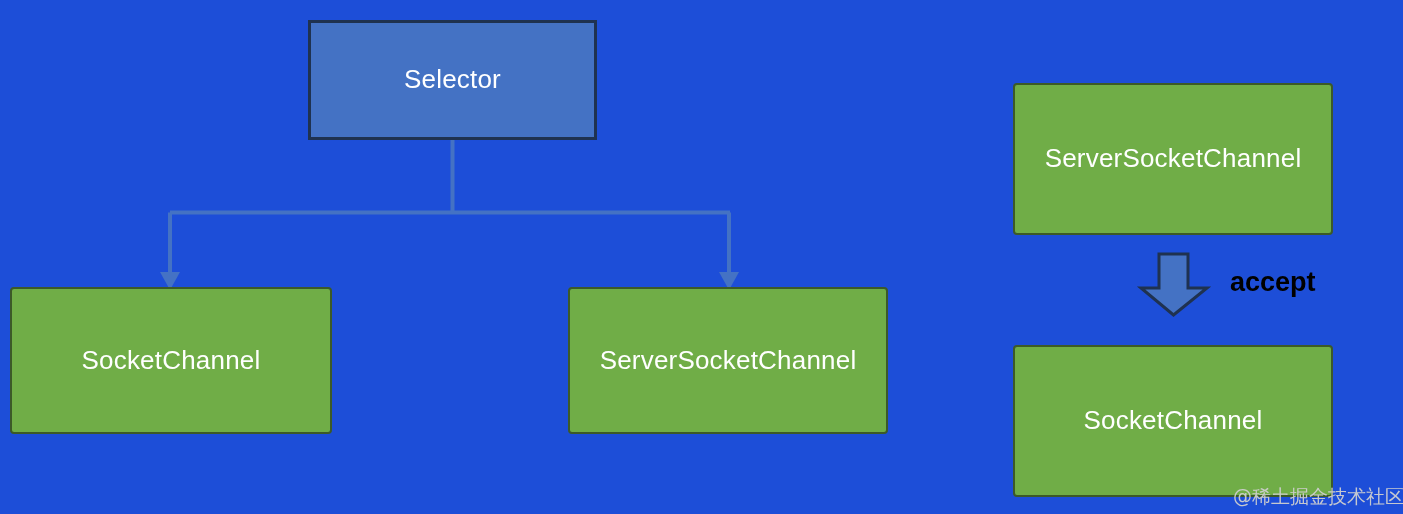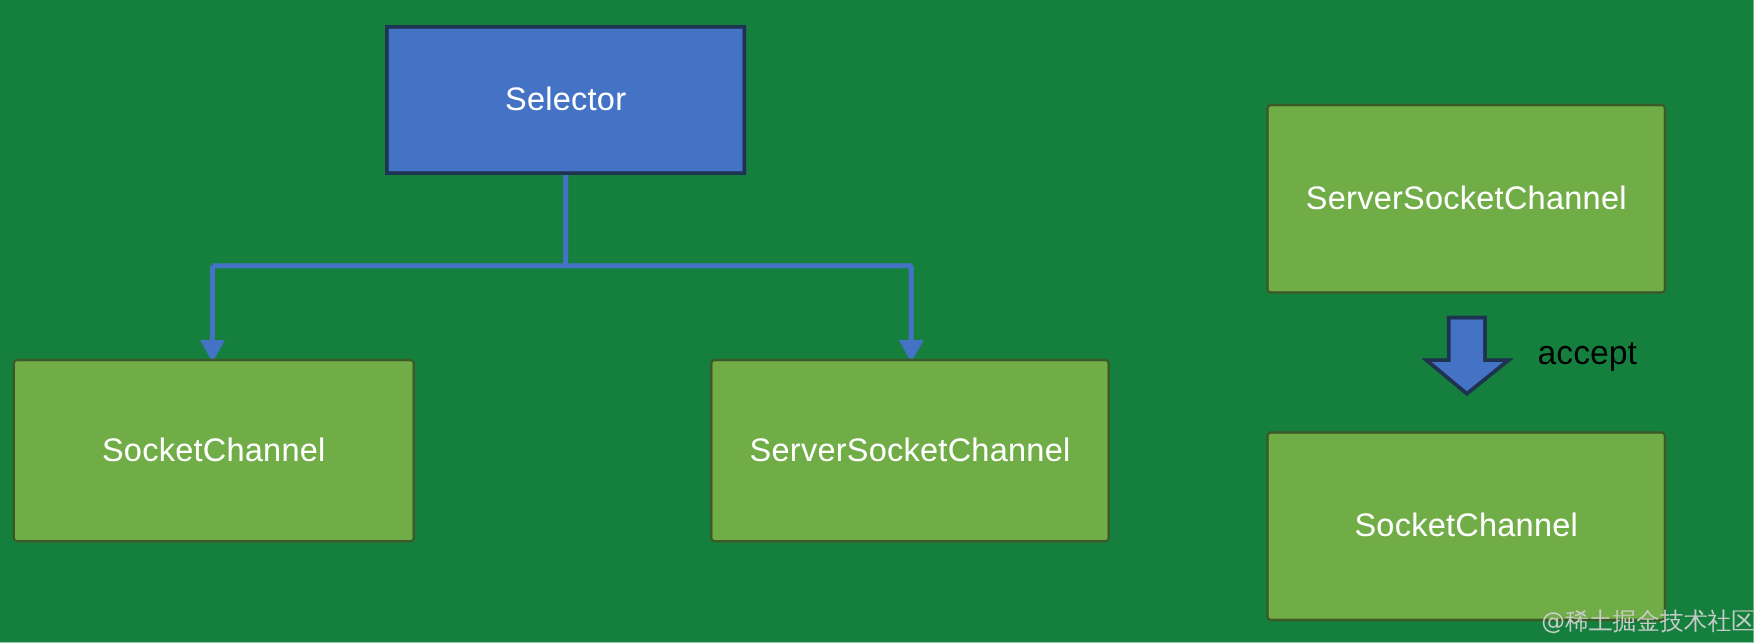--- a/index.html
+++ b/index.html
@@ -8,21 +8,21 @@
     padding: 0;
     background: #ffffff;
   }
   body {
     font-family: "Liberation Sans", sans-serif;
   }
   #canvas {
     position: relative;
     width: 1403px;
     height: 514px;
-    background: #15803d;
+    background: #1d4ed8;
     overflow: hidden;
   }
   .node {
     position: absolute;
     box-sizing: border-box;
     display: flex;
     align-items: center;
     justify-content: center;
     text-align: center;
     color: #ffffff;
@@ -56,21 +56,21 @@
     width: 1403px;
     height: 514px;
     pointer-events: none;
   }
 
   .accept-label {
     position: absolute;
     color: #000000;
     font-family: "Liberation Sans", sans-serif;
     font-size: 27px;
-    font-weight: 400;
+    font-weight: 700;
     white-space: nowrap;
     user-select: none;
   }
 
   .watermark {
     position: absolute;
     color: #cfcfcf;
     font-family: "DejaVu Sans", sans-serif;
     font-size: 19px;
     white-space: nowrap;

